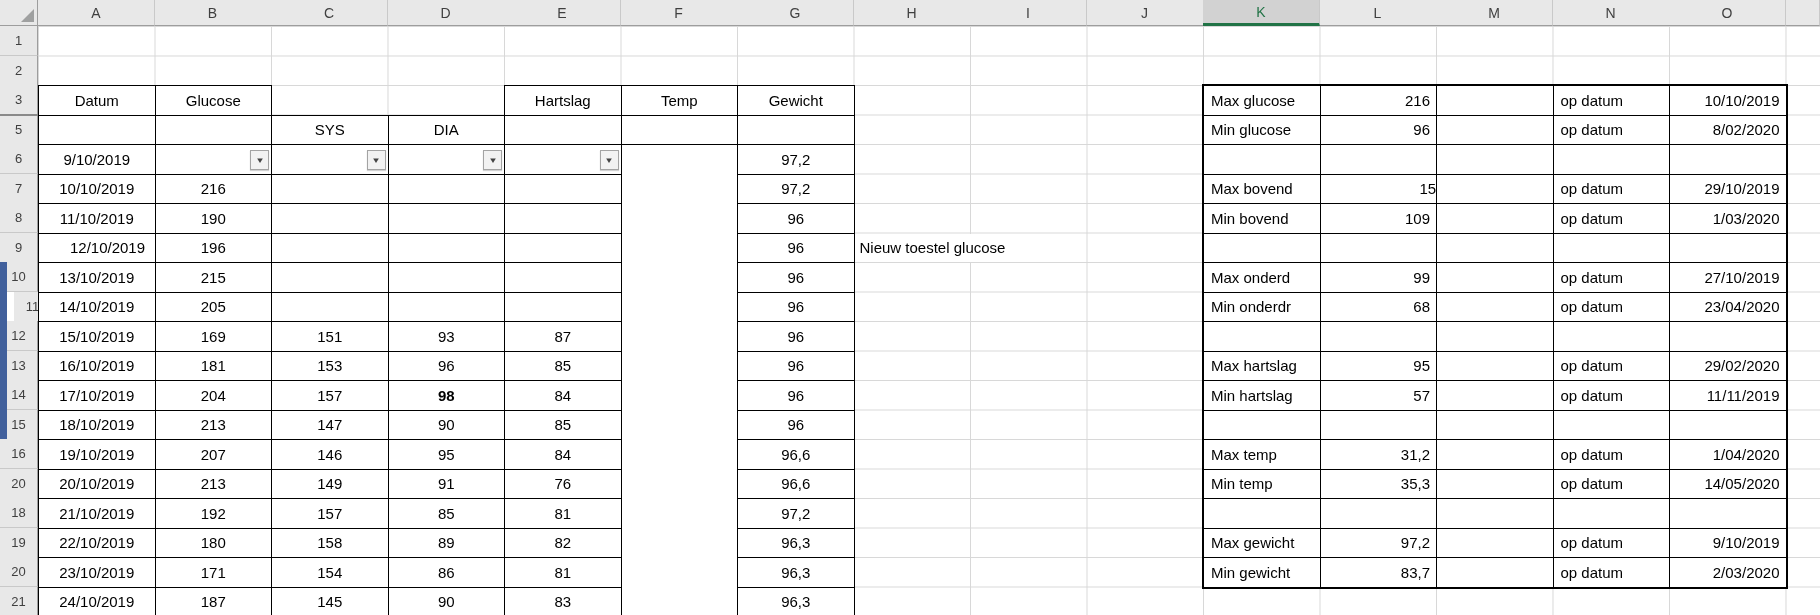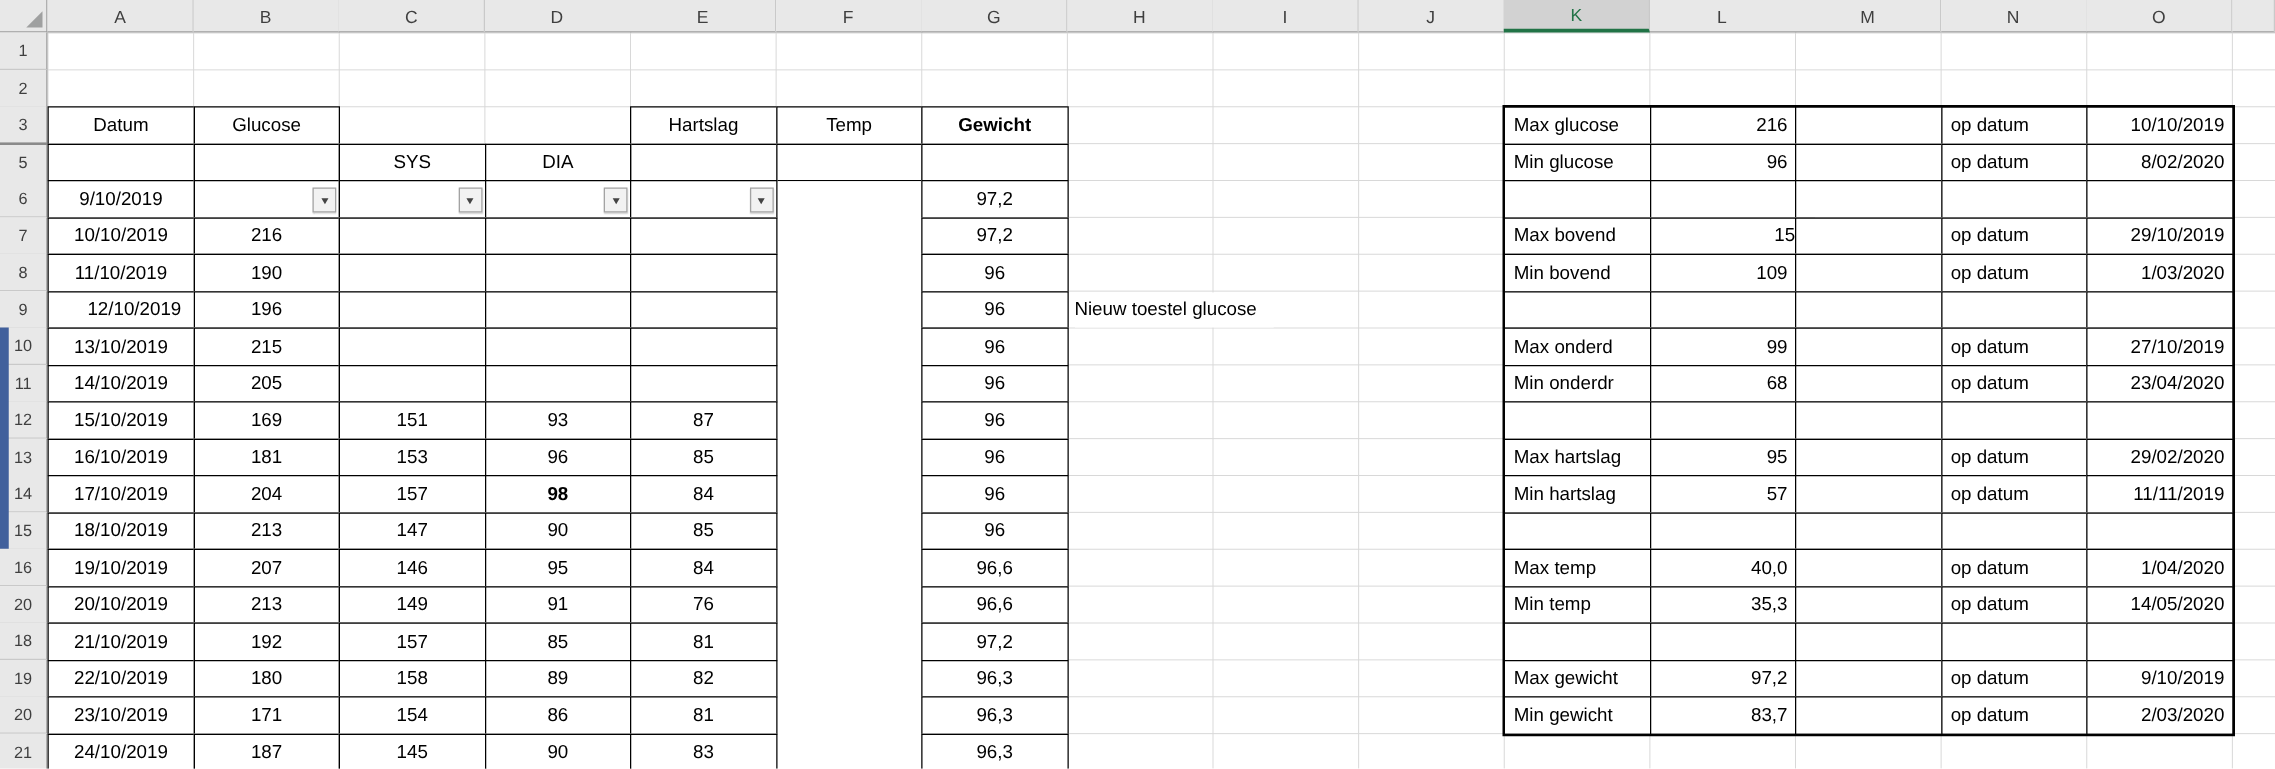--- a/index.html
+++ b/index.html
@@ -68,38 +68,38 @@
     <div class="colhdr" style="left: 1785.5px; width: 34.5px;"></div>
     <div class="rowhdr" style="top: 26px; height: 30px;">1</div>
     <div class="rowhdr" style="top: 55.5px; height: 30px;">2</div>
     <div class="rowhdr" style="top: 85px; height: 30px;">3</div>
     <div class="rowhdr" style="top: 114.5px; height: 30px;">5</div>
     <div class="rowhdr" style="top: 144px; height: 30px;">6</div>
     <div class="rowhdr" style="top: 173.5px; height: 30px;">7</div>
     <div class="rowhdr" style="top: 203px; height: 30px;">8</div>
     <div class="rowhdr" style="top: 232.5px; height: 30px;">9</div>
     <div class="rowhdr" style="top: 262px; height: 30px;">10</div>
-    <div class="rowhdr" style="top: 291.5px; height: 30px;">11</div>
+    <div class="rowhdr" style="top: 291.5px; height: 30px; margin-left: 14px;">11</div>
     <div class="rowhdr" style="top: 321px; height: 30px;">12</div>
     <div class="rowhdr" style="top: 350.5px; height: 30px;">13</div>
     <div class="rowhdr" style="top: 380px; height: 30px;">14</div>
     <div class="rowhdr" style="top: 409.5px; height: 30px;">15</div>
     <div class="rowhdr" style="top: 439px; height: 30px;">16</div>
     <div class="rowhdr" style="top: 468.5px; height: 30px;">20</div>
     <div class="rowhdr" style="top: 498px; height: 30px;">18</div>
     <div class="rowhdr" style="top: 527.5px; height: 30px;">19</div>
     <div class="rowhdr" style="top: 557px; height: 30px;">20</div>
     <div class="rowhdr" style="top: 586.5px; height: 30px;">21</div>
     <div style="position: absolute; left: 0px; top: 113.5px; width: 38px; height: 2px; background: rgb(138, 138, 138);"></div>
     <div style="position: absolute; left: 0px; top: 262px; width: 7px; height: 177px; background: rgb(65, 96, 156);"></div>
     <div class="cell tb" style="left: 38px; top: 85px; width: 117.5px; height: 30.5px;">Datum</div>
     <div class="cell tb" style="left: 154.5px; top: 85px; width: 117.5px; height: 30.5px;">Glucose</div>
     <div class="cell tb" style="left: 504px; top: 85px; width: 117.5px; height: 30.5px;">Hartslag</div>
     <div class="cell tb" style="left: 620.5px; top: 85px; width: 117.5px; height: 30.5px;">Temp</div>
-    <div class="cell tb" style="left: 737px; top: 85px; width: 117.5px; height: 30.5px; font-weight: bold;">Gewicht</div>
+    <div class="cell tb" style="left: 737px; top: 85px; width: 117.5px; height: 30.5px;">Gewicht</div>
     <div class="cell tb" style="left: 38px; top: 114.5px; width: 117.5px; height: 30.5px;"></div>
     <div class="cell tb" style="left: 154.5px; top: 114.5px; width: 117.5px; height: 30.5px;"></div>
     <div class="cell tb" style="left: 504px; top: 114.5px; width: 117.5px; height: 30.5px;"></div>
     <div class="cell tb" style="left: 620.5px; top: 114.5px; width: 117.5px; height: 30.5px;"></div>
     <div class="cell tb" style="left: 737px; top: 114.5px; width: 117.5px; height: 30.5px;"></div>
     <div class="cell tb" style="left: 271px; top: 114.5px; width: 117.5px; height: 30.5px;">SYS</div>
     <div class="cell tb" style="left: 387.5px; top: 114.5px; width: 117.5px; height: 30.5px;">DIA</div>
     <div class="whitefill" style="left: 621.5px; top: 145px; width: 115.5px; height: 471px;"></div>
     <div class="cell tb" style="left: 38px; top: 144px; width: 117.5px; height: 30.5px;">9/10/2019</div>
     <div class="cell tb" style="left: 154.5px; top: 144px; width: 117.5px; height: 30.5px;"></div>
@@ -264,21 +264,21 @@
     <div class="cell tb right" style="left: 1319.5px; top: 380px; width: 117.5px; height: 30.5px;">57</div>
     <div class="cell tb" style="left: 1436px; top: 380px; width: 117.5px; height: 30.5px;"></div>
     <div class="cell tb left" style="left: 1552.5px; top: 380px; width: 117.5px; height: 30.5px;">op datum</div>
     <div class="cell tb right" style="left: 1669px; top: 380px; width: 117.5px; height: 30.5px;">11/11/2019</div>
     <div class="cell tb" style="left: 1203px; top: 409.5px; width: 117.5px; height: 30.5px;"></div>
     <div class="cell tb" style="left: 1319.5px; top: 409.5px; width: 117.5px; height: 30.5px;"></div>
     <div class="cell tb" style="left: 1436px; top: 409.5px; width: 117.5px; height: 30.5px;"></div>
     <div class="cell tb" style="left: 1552.5px; top: 409.5px; width: 117.5px; height: 30.5px;"></div>
     <div class="cell tb" style="left: 1669px; top: 409.5px; width: 117.5px; height: 30.5px;"></div>
     <div class="cell tb left clip" style="left: 1203px; top: 439px; width: 117.5px; height: 30.5px;">Max temp</div>
-    <div class="cell tb right" style="left: 1319.5px; top: 439px; width: 117.5px; height: 30.5px;">40,0</div>
+    <div class="cell tb right" style="left: 1319.5px; top: 439px; width: 117.5px; height: 30.5px;">31,2</div>
     <div class="cell tb" style="left: 1436px; top: 439px; width: 117.5px; height: 30.5px;"></div>
     <div class="cell tb left" style="left: 1552.5px; top: 439px; width: 117.5px; height: 30.5px;">op datum</div>
     <div class="cell tb right" style="left: 1669px; top: 439px; width: 117.5px; height: 30.5px;">1/04/2020</div>
     <div class="cell tb left clip" style="left: 1203px; top: 468.5px; width: 117.5px; height: 30.5px;">Min temp</div>
     <div class="cell tb right" style="left: 1319.5px; top: 468.5px; width: 117.5px; height: 30.5px;">35,3</div>
     <div class="cell tb" style="left: 1436px; top: 468.5px; width: 117.5px; height: 30.5px;"></div>
     <div class="cell tb left" style="left: 1552.5px; top: 468.5px; width: 117.5px; height: 30.5px;">op datum</div>
     <div class="cell tb right" style="left: 1669px; top: 468.5px; width: 117.5px; height: 30.5px;">14/05/2020</div>
     <div class="cell tb" style="left: 1203px; top: 498px; width: 117.5px; height: 30.5px;"></div>
     <div class="cell tb" style="left: 1319.5px; top: 498px; width: 117.5px; height: 30.5px;"></div>

